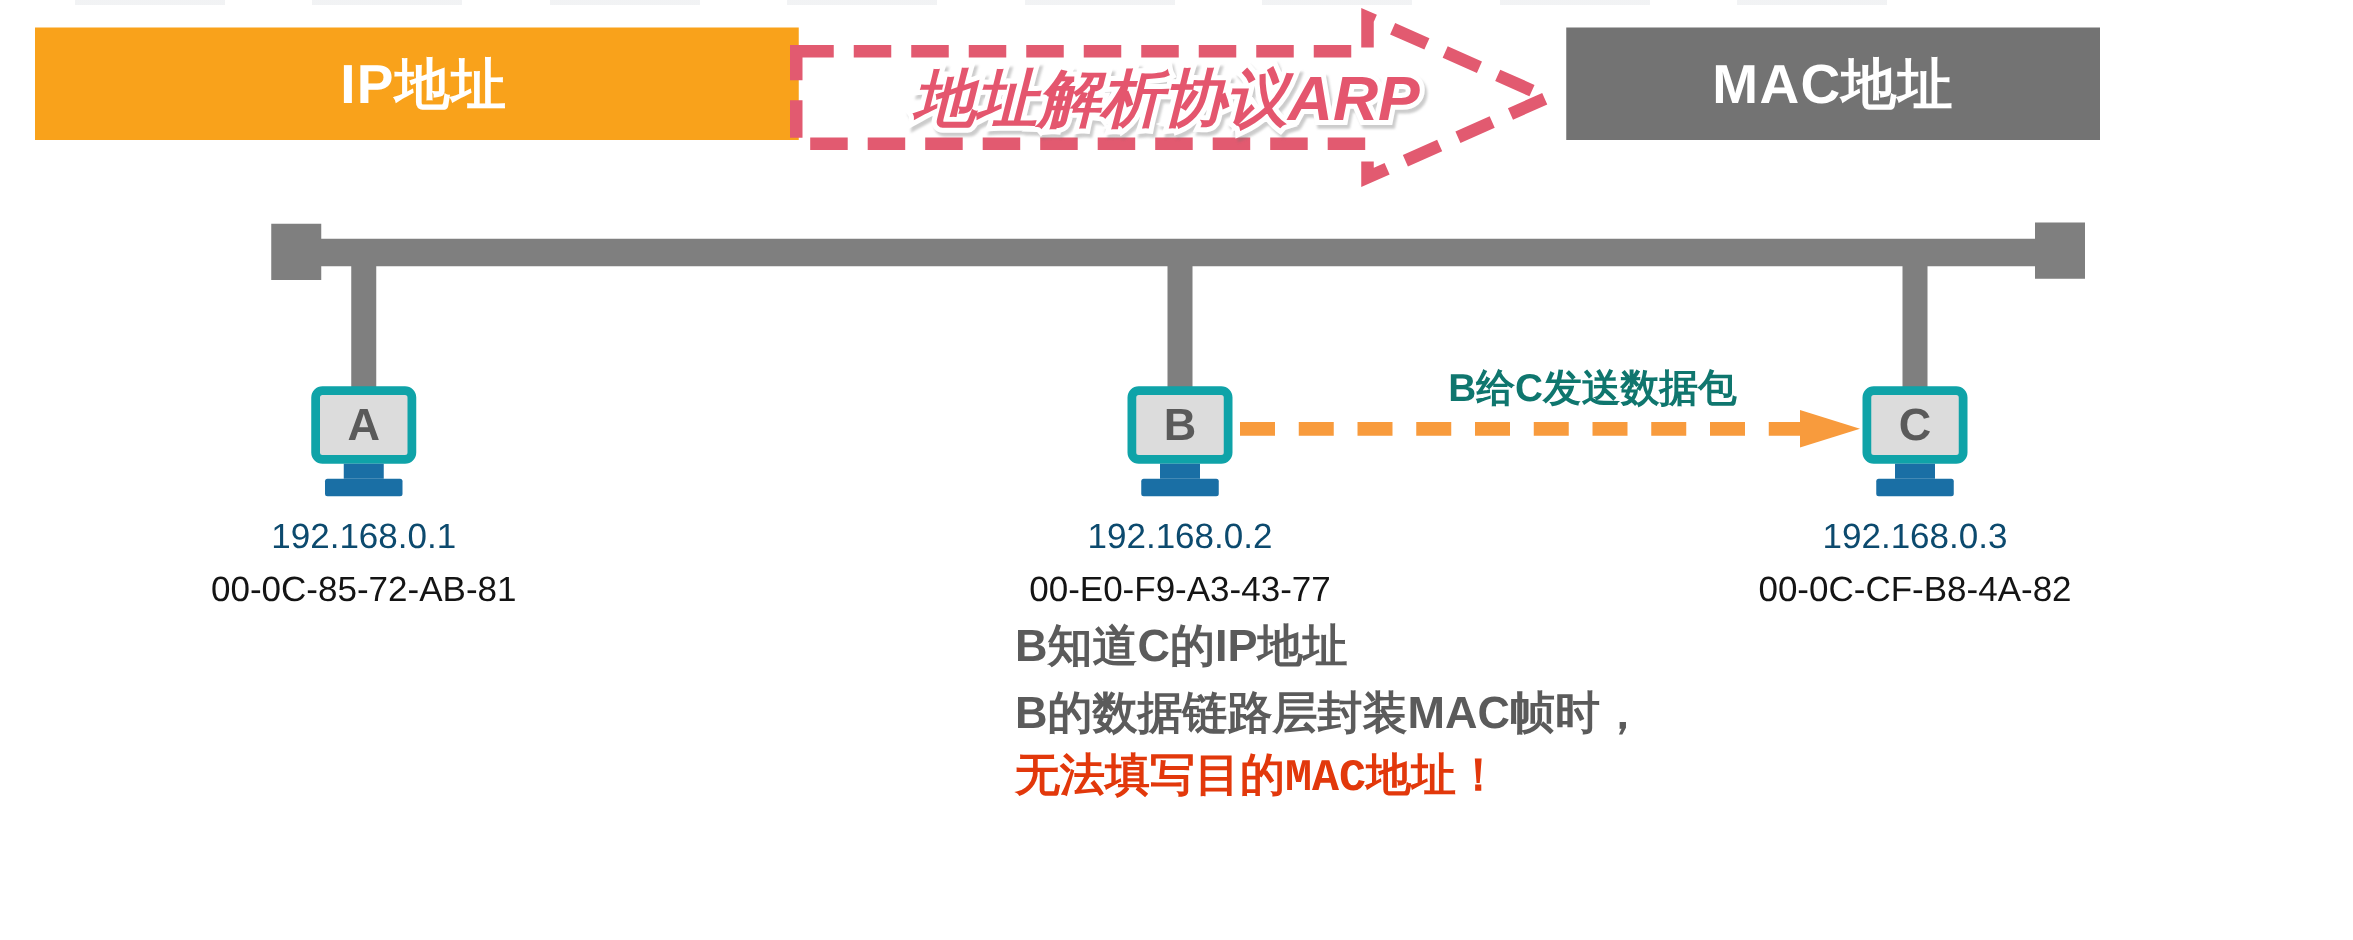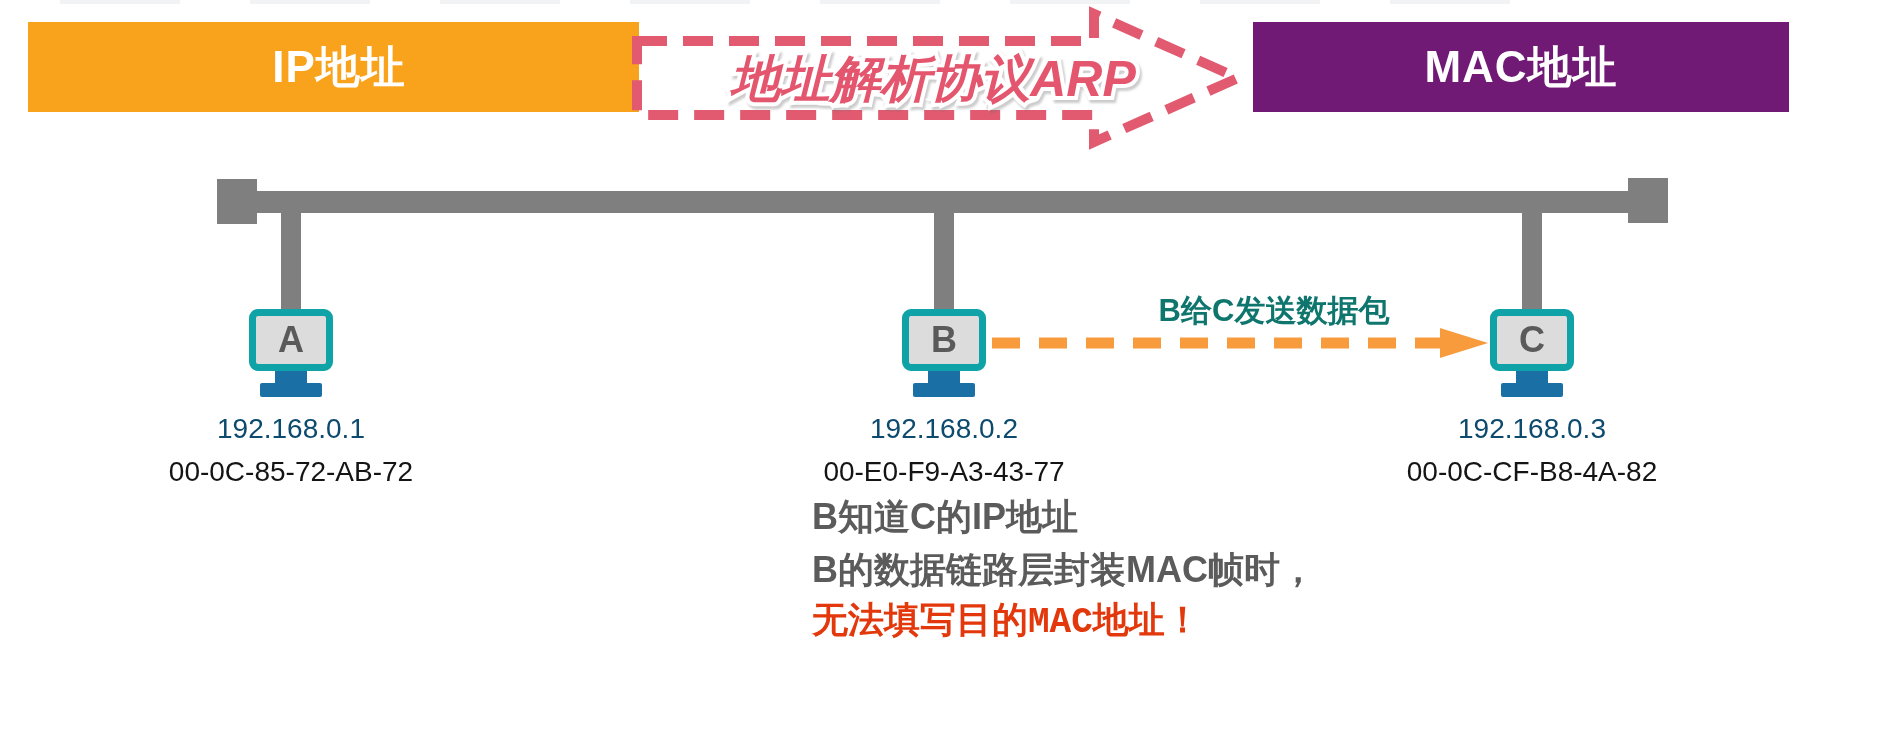--- a/index.html
+++ b/index.html
@@ -12,21 +12,21 @@
     position:absolute;left:60px;top:0;width:1500px;height:4px;opacity:.25;
     background:repeating-linear-gradient(90deg,#c9ced4 0 120px,#ffffff 120px 190px);
   }
 
   
   .hdr-box{
     position:absolute;top:22px;height:90px;display:flex;align-items:center;justify-content:center;
     color:#ffffff;font-size:44px;font-weight:bold;letter-spacing:1px;
   }
   .ip-box{left:28px;width:600px;background:#F9A21B;padding-left:11px;}
-  .mac-box{left:1253px;width:536px;background:#701a75;}
+  .mac-box{left:1253px;width:427px;background:#737373;}
   .arp-svg{position:absolute;left:600px;top:0;width:660px;height:160px;}
   .arp-outline{fill:none;stroke:#E25A70;stroke-width:10;stroke-dasharray:30 16;stroke-linejoin:miter;}
   .arp-text{
     font-family:"Liberation Sans","DejaVu Sans",sans-serif;
     font-size:50px;font-weight:bold;font-style:italic;
     fill:#E4566E;stroke:#ffffff;stroke-width:8px;paint-order:stroke fill;
     text-anchor:middle;filter:drop-shadow(2px 3px 1px rgba(110,110,110,.35));
   }
 
   
@@ -96,21 +96,21 @@
   <div class="drop drop-b"></div>
   <div class="drop drop-c"></div>
 
   <div class="host host-a">
     <div class="monitor">
       <span>A</span>
     </div>
     <div class="stand-neck"></div>
     <div class="stand-base"></div>
     <div class="addr-ip">192.168.0.1</div>
-    <div class="addr-mac">00-0C-85-72-AB-72</div>
+    <div class="addr-mac">00-0C-85-72-AB-81</div>
   </div>
 
   <div class="host host-b">
     <div class="monitor">
       <span>B</span>
     </div>
     <div class="stand-neck"></div>
     <div class="stand-base"></div>
     <div class="addr-ip">192.168.0.2</div>
     <div class="addr-mac">00-E0-F9-A3-43-77</div>

